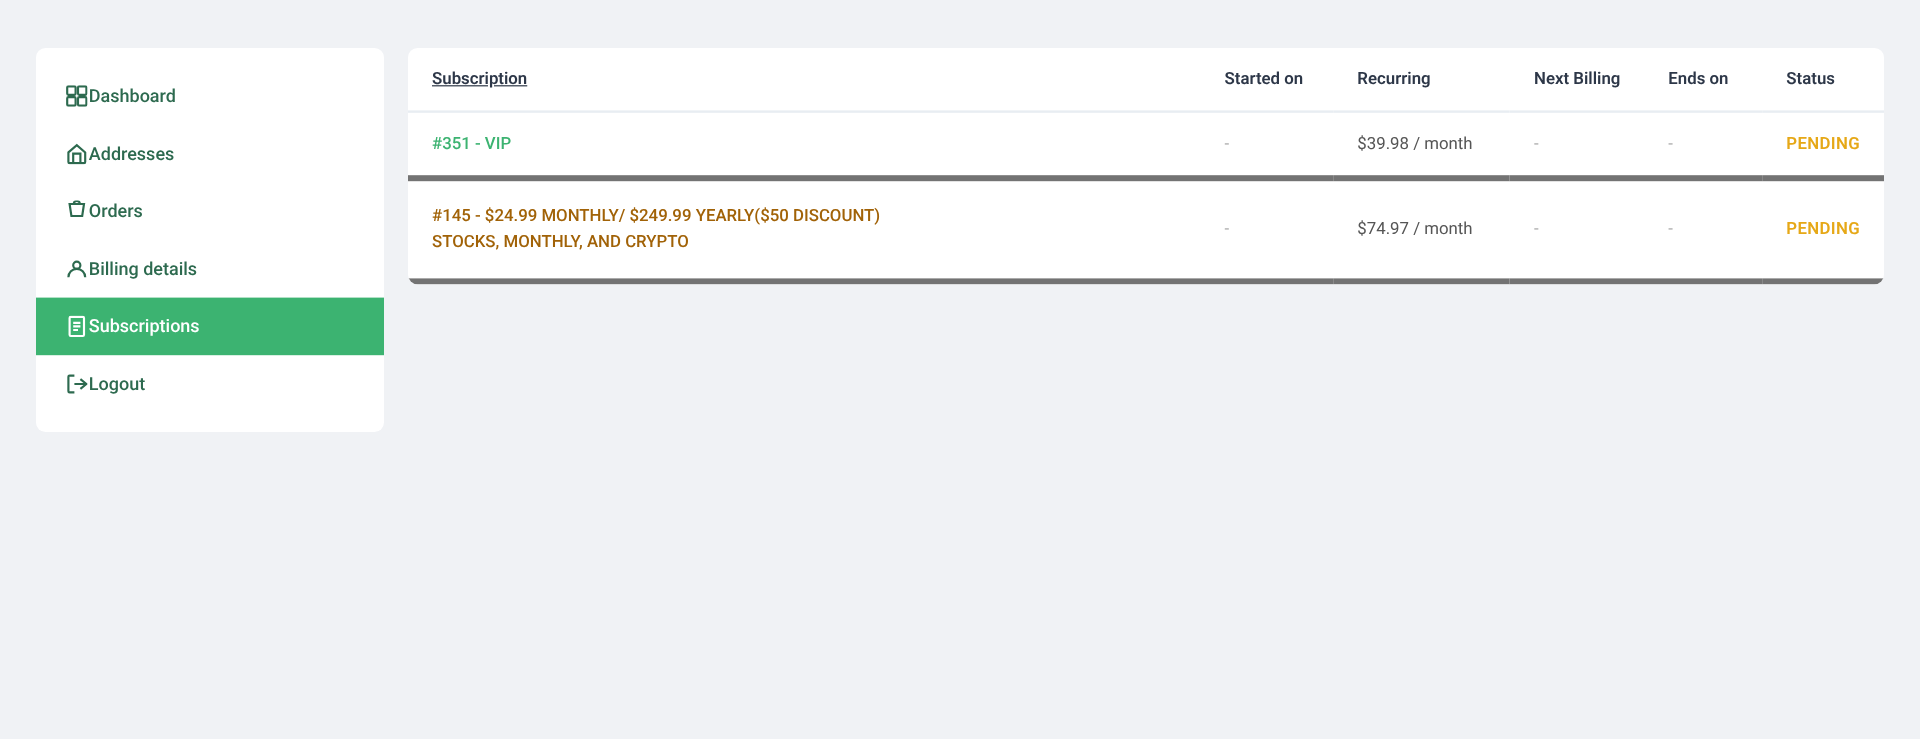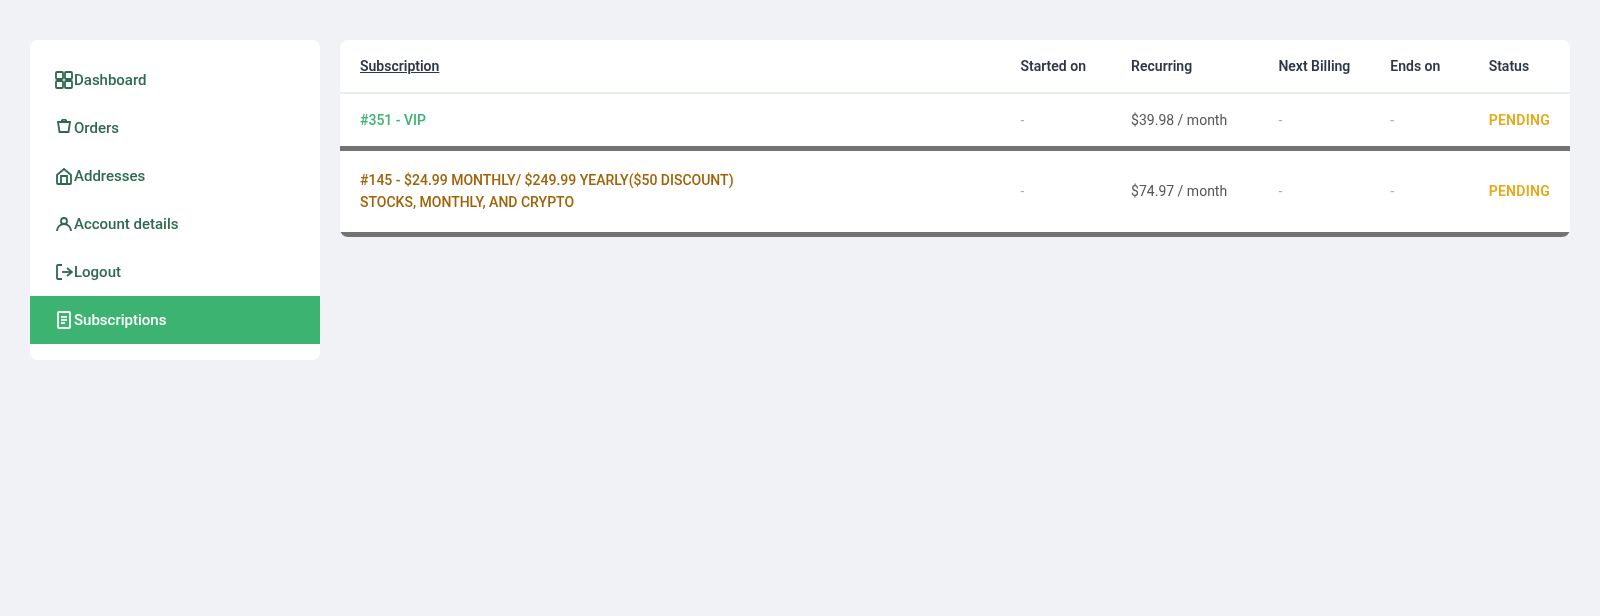--- a/index.html
+++ b/index.html
@@ -131,69 +131,69 @@
           <rect x="1" y="10" width="7" height="7" rx="1"></rect>
           <rect x="10" y="10" width="7" height="7" rx="1"></rect>
         </svg>
       </span>
       <span>Dashboard</span>
     </div>
 
     <div class="sidebar-item">
       <span class="sidebar-icon">
         <svg width="18" height="18" viewBox="0 0 18 18" fill="none" stroke="currentColor" stroke-width="1.8">
+          <path d="M2 8l7-6 7 6v8a1 1 0 0 1-1 1H3a1 1 0 0 1-1-1V8z"></path>
+          <path d="M6 17V9h6v8"></path>
+        </svg>
+      </span>
+      <span>Addresses</span>
+    </div>
+
+    <div class="sidebar-item">
+      <span class="sidebar-icon">
+        <svg width="18" height="18" viewBox="0 0 18 18" fill="none" stroke="currentColor" stroke-width="1.8">
           <path d="M3 3h12l-1.5 10H4.5L3 3z"></path>
           <path d="M6.5 3a2.5 2.5 0 0 1 5 0"></path>
         </svg>
       </span>
       <span>Orders</span>
     </div>
 
-    <div class="sidebar-item">
-      <span class="sidebar-icon">
-        <svg width="18" height="18" viewBox="0 0 18 18" fill="none" stroke="currentColor" stroke-width="1.8">
-          <path d="M2 8l7-6 7 6v8a1 1 0 0 1-1 1H3a1 1 0 0 1-1-1V8z"></path>
-          <path d="M6 17V9h6v8"></path>
-        </svg>
-      </span>
-      <span>Addresses</span>
-    </div>
-
 
     <div class="sidebar-item">
       <span class="sidebar-icon">
         <svg width="18" height="18" viewBox="0 0 18 18" fill="none" stroke="currentColor" stroke-width="1.8">
           <circle cx="9" cy="6" r="3"></circle>
           <path d="M2 16c0-3.866 3.134-7 7-7s7 3.134 7 7"></path>
         </svg>
       </span>
-      <span>Account details</span>
-    </div>
-
-    <div class="sidebar-item">
-      <span class="sidebar-icon">
-        <svg width="18" height="18" viewBox="0 0 18 18" fill="none" stroke="currentColor" stroke-width="1.8">
-          <path d="M7 16H3a1 1 0 0 1-1-1V3a1 1 0 0 1 1-1h4"></path>
-          <polyline points="12 13 17 9 12 5"></polyline>
-          <line x1="17" y1="9" x2="7" y2="9"></line>
-        </svg>
-      </span>
-      <span>Logout</span>
+      <span>Billing details</span>
     </div>
 
     <div class="sidebar-item active">
       <span class="sidebar-icon">
         <svg width="18" height="18" viewBox="0 0 18 18" fill="none" stroke="currentColor" stroke-width="1.8">
           <rect x="3" y="1" width="12" height="16" rx="1"></rect>
           <line x1="6" y1="6" x2="12" y2="6"></line>
           <line x1="6" y1="9" x2="12" y2="9"></line>
           <line x1="6" y1="12" x2="10" y2="12"></line>
         </svg>
       </span>
       <span>Subscriptions</span>
+    </div>
+
+    <div class="sidebar-item">
+      <span class="sidebar-icon">
+        <svg width="18" height="18" viewBox="0 0 18 18" fill="none" stroke="currentColor" stroke-width="1.8">
+          <path d="M7 16H3a1 1 0 0 1-1-1V3a1 1 0 0 1 1-1h4"></path>
+          <polyline points="12 13 17 9 12 5"></polyline>
+          <line x1="17" y1="9" x2="7" y2="9"></line>
+        </svg>
+      </span>
+      <span>Logout</span>
     </div>
 
   </nav>
 
   <main class="main">
     <table>
       <thead>
         <tr>
           <th class="col-subscription">Subscription</th>
           <th class="col-started">Started on</th>

